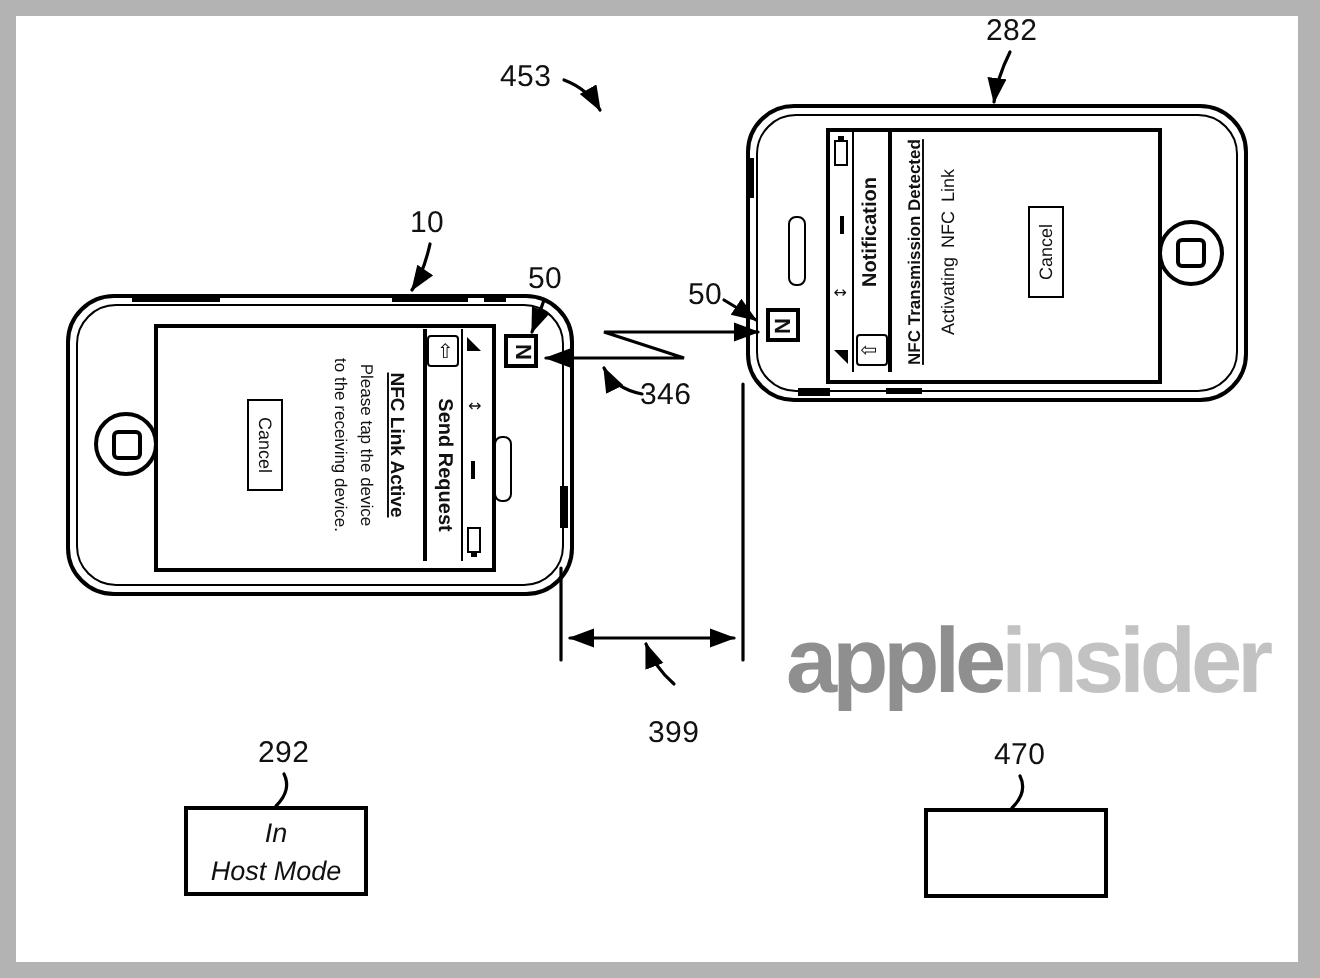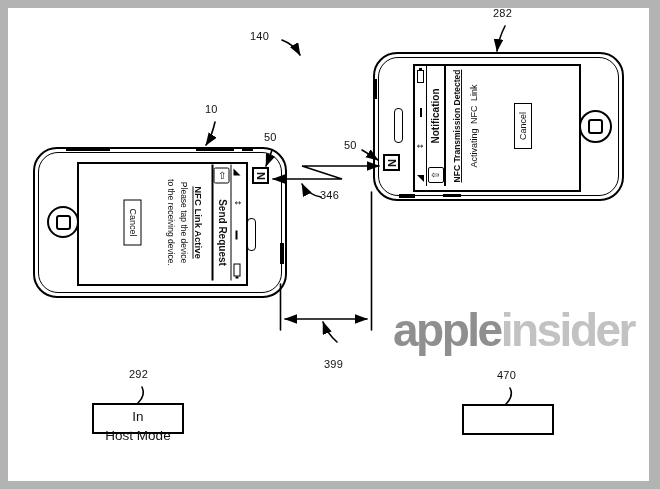--- a/index.html
+++ b/index.html
@@ -3,21 +3,21 @@
 <meta charset="utf-8">
 <style>
   html,body{margin:0;padding:0;background:#888;}
   .page{position:relative;width:660px;height:489px;background:#ffffff;overflow:hidden;
         font-family:"Liberation Sans",sans-serif;color:#111;}
   .frame{position:absolute;inset:0;border-style:solid;border-color:#b3b3b3;
          border-width:8px 11px 8px 8px;pointer-events:none;z-index:60;}
   svg.lines{position:absolute;left:0;top:0;z-index:10;}
 
   
-  .ref{position:absolute;font-size:11px;letter-spacing:.2px;z-index:12;text-align:center;}
+  .ref{position:absolute;font-size:15px;letter-spacing:.2px;z-index:12;text-align:center;}
 
   
   .phone{position:absolute;border:2.2px solid #000;border-radius:24px;background:#fff;z-index:5;}
   .phone-inner{position:absolute;inset:3px;border:1.2px solid #000;border-radius:20px;}
   .screen{position:absolute;border:2px solid #000;background:#fff;}
   .edge-btn{position:absolute;background:#000;z-index:7;}
   .earpiece{position:absolute;border:1.5px solid #000;border-radius:4px;background:#fff;}
   .home{position:absolute;border:2px solid #000;border-radius:50%;display:flex;
         align-items:center;justify-content:center;}
   .home-sq{width:11px;height:11px;border:2.5px solid #000;border-radius:3px;}
@@ -49,23 +49,23 @@
 
   
   .nfc-chip{position:absolute;width:17px;height:17px;border:2px solid #000;z-index:9;
             display:flex;align-items:center;justify-content:center;background:#fff;
             font-weight:bold;font-size:11px;box-sizing:border-box;}
   .nfc-chip span{display:block;}
   .nfc-chip.cw span{transform:rotate(90deg);}
   .nfc-chip.ccw span{transform:rotate(-90deg);}
 
   
-  .mode-box{position:absolute;width:92px;height:31px;border:2.5px solid #000;z-index:8;
+  .mode-box{position:absolute;width:92px;height:45px;border:2.5px solid #000;z-index:8;
             text-align:center;font-size:13.5px;line-height:19px;padding-top:2px;
-            box-sizing:border-box;background:#fff;}
+            box-sizing:border-box;background:#fff;font-style:italic;}
   .mode-box .wide{word-spacing:4px;}
 
   
   .watermark{position:absolute;left:393px;top:303px;z-index:3;font-weight:bold;
              font-size:46px;letter-spacing:-2.5px;white-space:nowrap;}
 </style>
 </head>
 <body>
 
 <div class="page">
@@ -86,21 +86,21 @@
       <path d="M 321 197 C 311 195 305 190 302 184" marker-end="url(#arr)"></path>
       <path d="M 280.5 284 L 280.5 330"></path>
       <path d="M 371.5 192 L 371.5 330"></path>
       <path d="M 285 319 L 367 319" marker-start="url(#arr)" marker-end="url(#arr)"></path>
       <path d="M 337 342 C 330 336 326 330 323 322" marker-end="url(#arr)"></path>
       <path d="M 142 387 C 145 393 143 398 138 403"></path>
       <path d="M 510 388 C 513 394 511 399 506 404"></path>
     </g>
   </svg>
 
-  <div class="ref" style="left:250px;top:30px">140</div>
+  <div class="ref" style="left:250px;top:30px">453</div>
   <div class="ref" style="left:205px;top:103px">10</div>
   <div class="ref" style="left:264px;top:131px">50</div>
   <div class="ref" style="left:493px;top:7px">282</div>
   <div class="ref" style="left:344px;top:139px">50</div>
   <div class="ref" style="left:320px;top:189px">346</div>
   <div class="ref" style="left:324px;top:358px">399</div>
   <div class="ref" style="left:129px;top:368px">292</div>
   <div class="ref" style="left:497px;top:369px">470</div>
 
   <div class="phone" style="left:33px;top:147px;width:250px;height:147px;">

